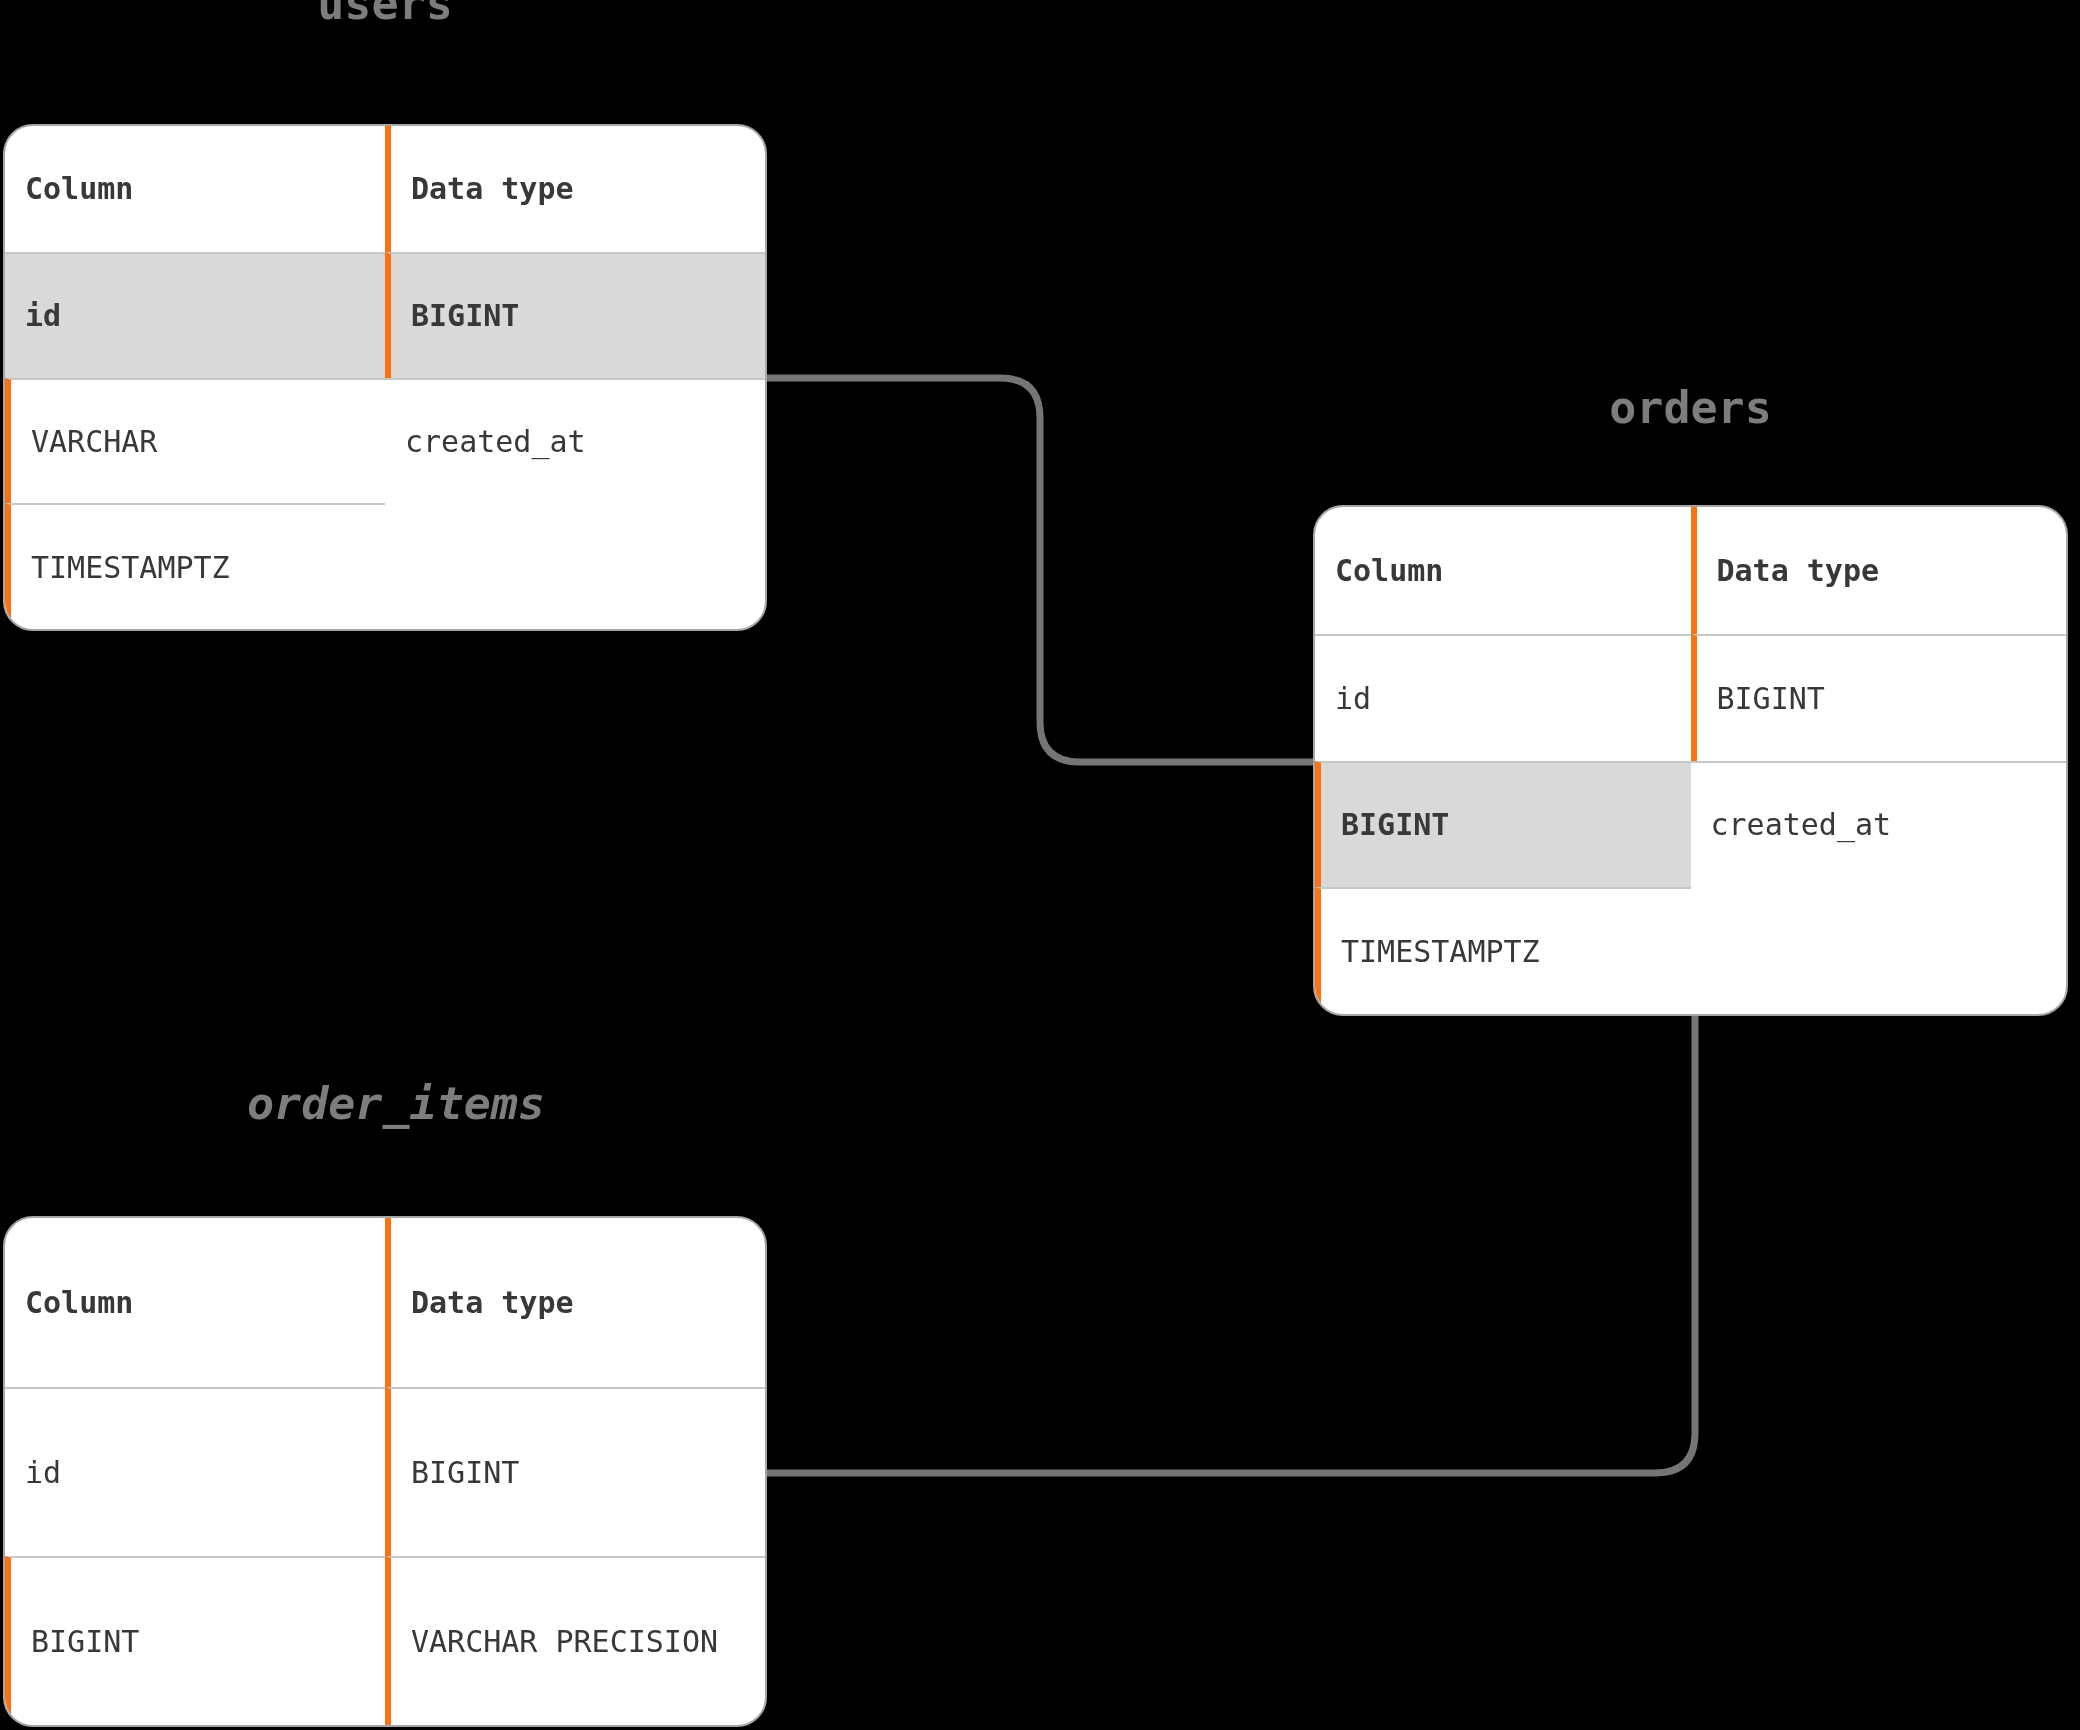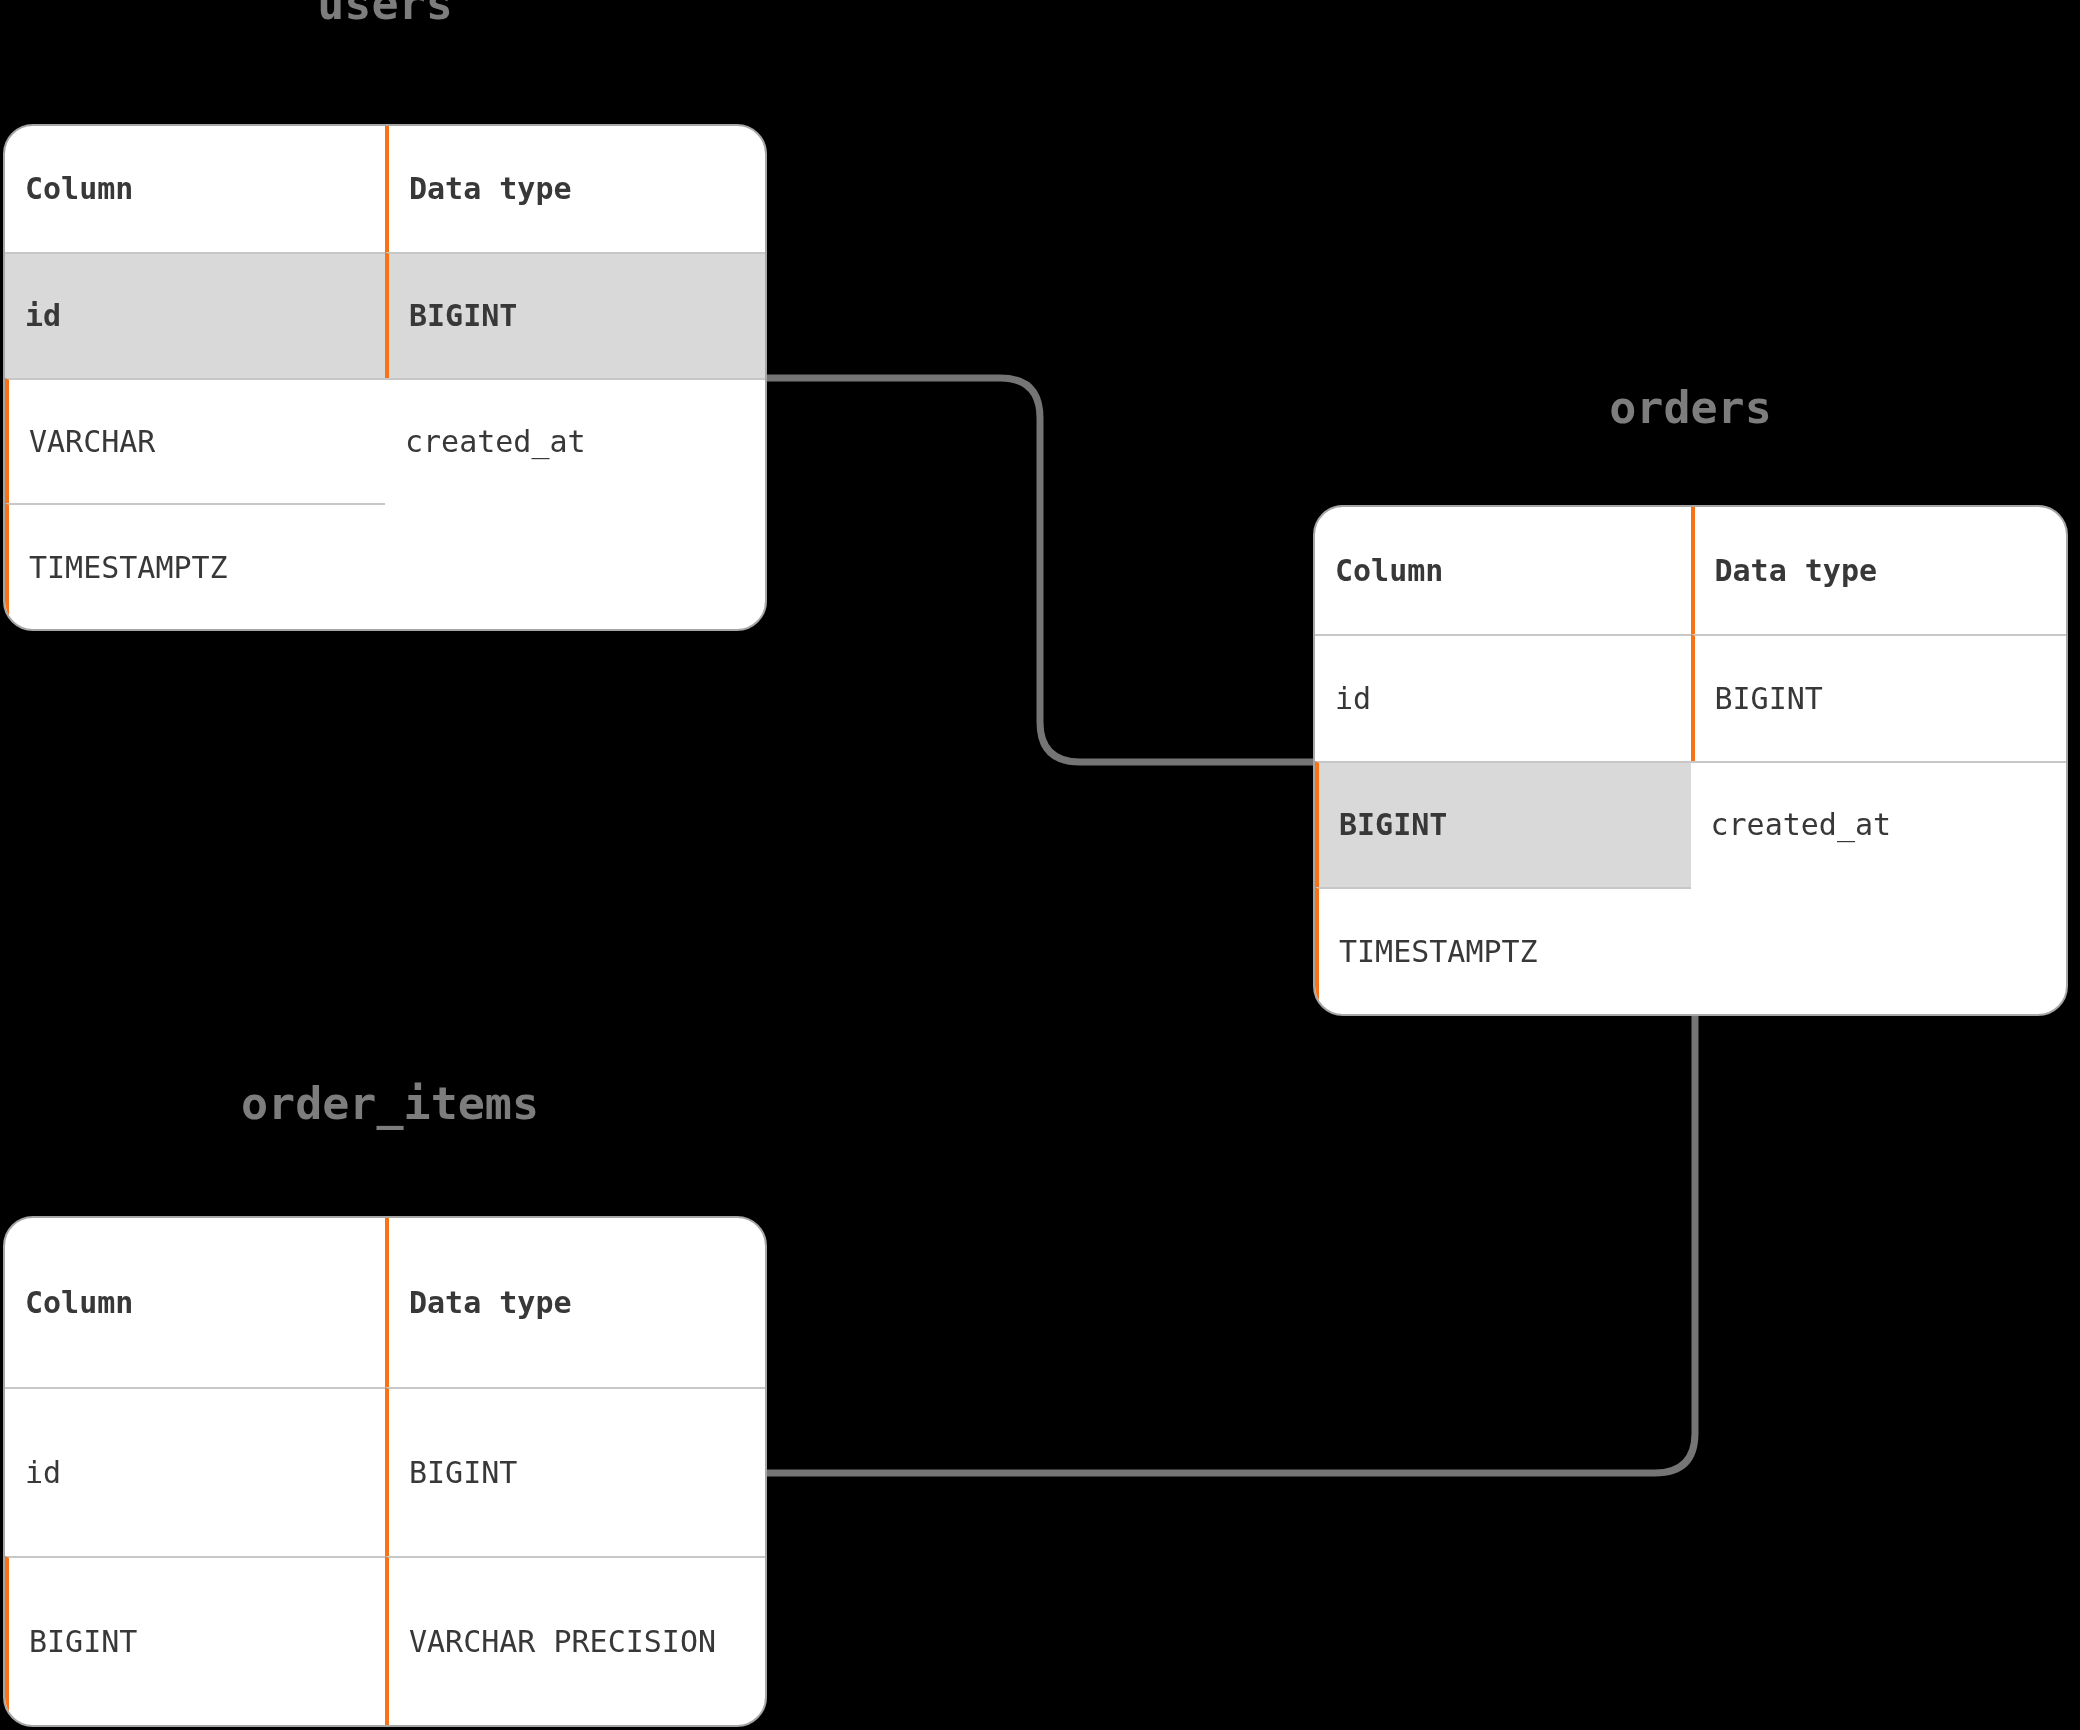--- a/index.html
+++ b/index.html
@@ -46,33 +46,33 @@
   .cell {
     display: flex;
     align-items: center;
     padding-left: 20px;
     font-size: 30px;
     color: #383838;
     box-sizing: border-box;
     white-space: nowrap;
     overflow: hidden;
   }
-  .cell.col2   { border-left: 4px solid #f97316; }
+  .cell.col2   { border-left: 6px solid #f97316; }
   .cell.body   { border-top: 2px solid #c7c7c7; }
   .cell.header { font-weight: bold; }
   .cell.hl     { background: #d9d9d9; font-weight: bold; }
 
   
   #table-users       { left: 3px;    top: 124px;  width: 764px; height: 507px; }
   #table-orders      { left: 1313px; top: 505px;  width: 755px; height: 511px; }
   #table-order_items { left: 3px;    top: 1216px; width: 764px; height: 511px; }
 
   #title-users       { left: 3px;    top: -19px;  width: 764px; }
   #title-orders      { left: 1313px; top: 385px;  width: 755px; }
-  #title-order_items { left: 8px;    top: 1081px; width: 764px; }
+  #title-order_items { left: 14px;    top: 1081px; width: 764px; font-style: italic; }
 </style>
 </head>
 <body>
 
 <svg class="connector-layer" viewBox="0 0 2080 1730" xmlns="http://www.w3.org/2000/svg">
   <path d="M 750 378 H 1000 Q 1040 378 1040 418 V 722 Q 1040 762 1080 762 H 1330" fill="none" stroke="#757575" stroke-width="7"></path>
   <path d="M 1695 1010 V 1433 Q 1695 1473 1655 1473 H 750" fill="none" stroke="#757575" stroke-width="7"></path>
 </svg>
 
 <div class="table-title" id="title-users">users</div>

